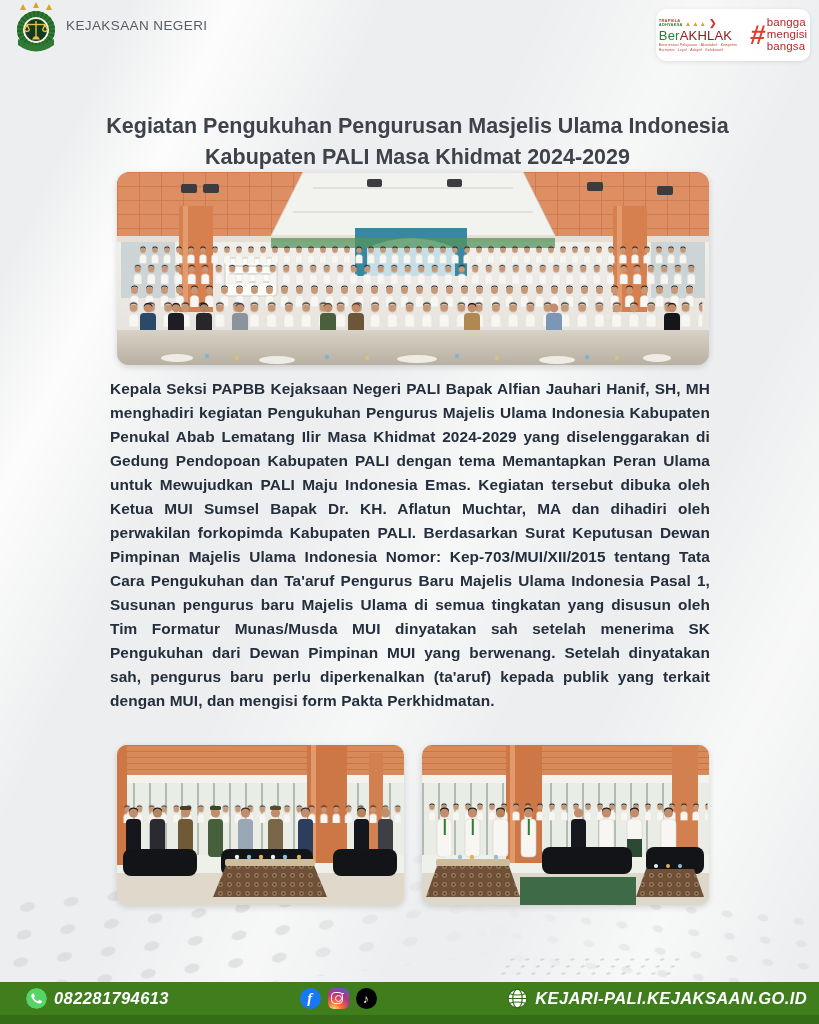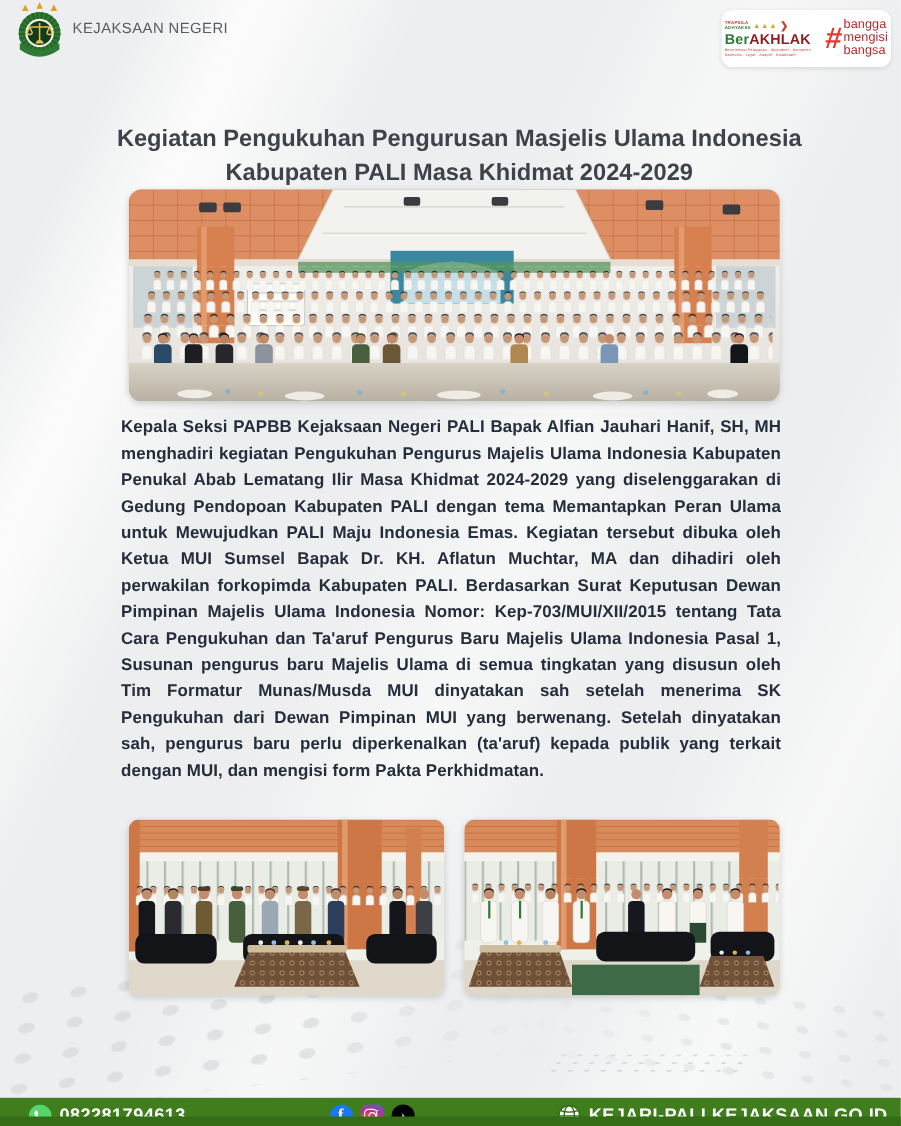--- a/index.html
+++ b/index.html
@@ -30,42 +30,42 @@
     letter-spacing:.4px;line-height:1.38;font-weight:400;}
   .badge{position:absolute;right:9px;top:9px;width:154px;height:52px;background:#fff;
     border-radius:10px;box-shadow:0 1px 4px rgba(0,0,0,.10);display:flex;align-items:center;
     justify-content:center;gap:7px;}
   .ba{width:84px;line-height:1;}
   .ba-row1{display:flex;align-items:flex-end;gap:2px;height:11px;}
   .ba-stack{font-size:4px;font-weight:bold;line-height:1.15;letter-spacing:.2px;}
   .ba-t1{color:#c23b2e;}.ba-t2{color:#2f7a34;display:block;}
   .ba-tris{color:#d9a520;font-size:6.5px;letter-spacing:1px;}
   .ba-chev{color:#d03a2c;font-size:9px;font-weight:bold;}
-  .ba-word{font-size:13px;font-weight:bold;letter-spacing:.2px;margin-top:1px;}
+  .ba-word{font-size:13px;font-weight:normal;letter-spacing:.2px;margin-top:1px;}
   .ba-ber{color:#2f7a34;}.ba-akh{color:#8f1d20;}
   .ba-tag{font-size:3.3px;color:#c23b2e;line-height:1.5;margin-top:1.5px;letter-spacing:.2px;}
   .bangga{display:flex;align-items:center;gap:2px;}
   .hash{color:#e03c31;font-size:27px;font-weight:bold;font-style:italic;transform:skewX(-6deg);line-height:.9;}
   .bw{font-size:11.5px;font-weight:normal;color:#b5272a;line-height:1.04;letter-spacing:.1px;}
 
   .title{position:absolute;top:97px;left:30px;right:14px;text-align:center;
     font-size:21.5px;font-weight:bold;color:#3e424a;line-height:31px;white-space:pre-line;}
 
   .photo{position:absolute;border-radius:12px;overflow:hidden;box-shadow:0 2px 6px rgba(0,0,0,.15);background:#ddd;}
   .photo-main{left:117px;top:172px;width:592px;height:193px;}
   .photo-sm{top:745px;width:287px;height:160px;border-radius:10px;}
   .photo-sm.left{left:117px;}
   .photo-sm.right{left:422px;}
   .photo svg{display:block;}
 
   .body-text{position:absolute;left:110px;top:377px;width:600px;font-size:15.4px;
     font-weight:bold;color:#242e3c;line-height:24px;text-align:justify;letter-spacing:.1px;margin:0;}
 
   
-  .footer{position:absolute;left:0;right:0;bottom:0;height:26px;background:#3f7d1d;}
+  .footer{position:absolute;left:0;right:0;bottom:0;height:42px;background:#3f7d1d;font-style:italic;}
   .footer-strip{position:absolute;left:0;right:0;bottom:0;height:9px;background:#356d17;}
   .footer-content{position:relative;display:flex;align-items:center;justify-content:space-between;
     height:33px;padding:0 12px 0 26px;color:#fff;font-weight:bold;font-size:16.5px;letter-spacing:.4px;}
   .fgroup{display:flex;align-items:center;gap:7px;}
   .cicon{width:21px;height:21px;border-radius:50%;display:flex;align-items:center;justify-content:center;flex:0 0 auto;}
   .fb{background:#1877f2;color:#fff;font-family:"Liberation Serif",serif;font-weight:bold;font-size:15px;line-height:1;}
   .tiktok{background:#000;color:#fff;font-size:12px;}
   .ig{position:relative;border-radius:6px;width:21px;height:21px;flex:0 0 auto;
       background:radial-gradient(circle at 28% 110%, #fed576 8%, #f47133 30%, #bc3081 62%, #4c63d2 98%);}
   .ig .cam{position:absolute;left:3.5px;top:3.5px;width:12px;height:12px;border:1.6px solid #fff;border-radius:4px;box-sizing:border-box;}

